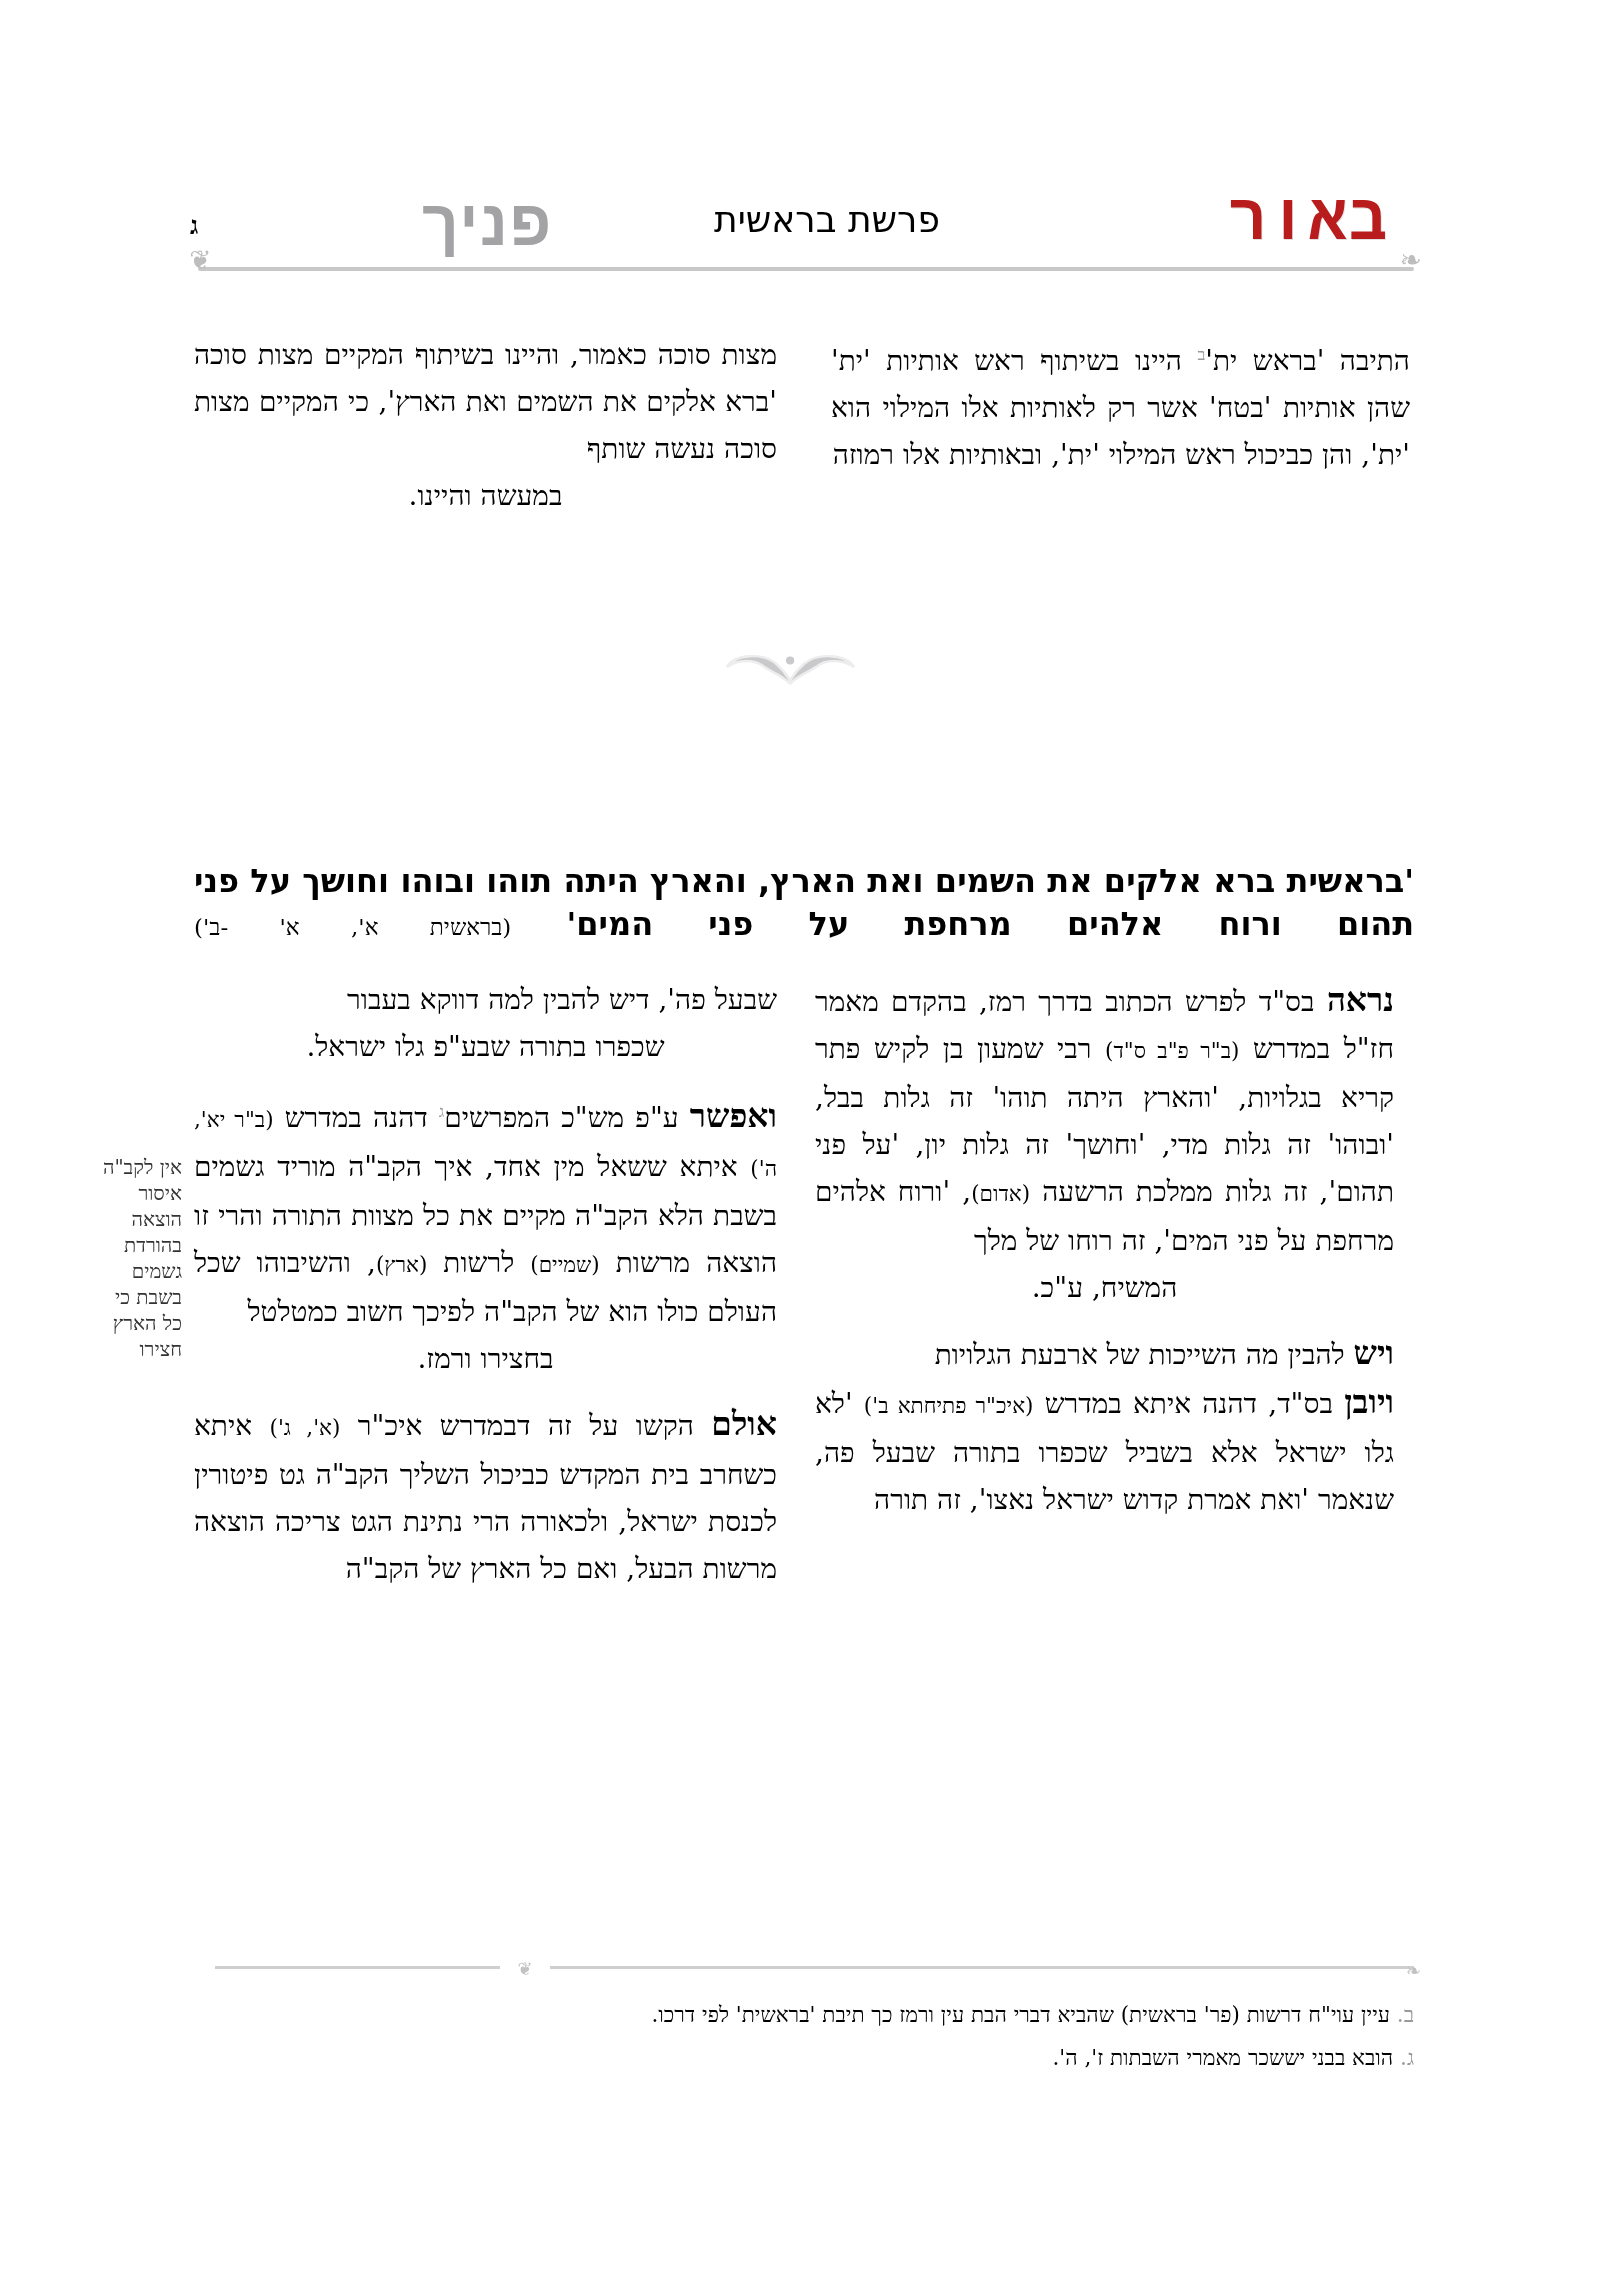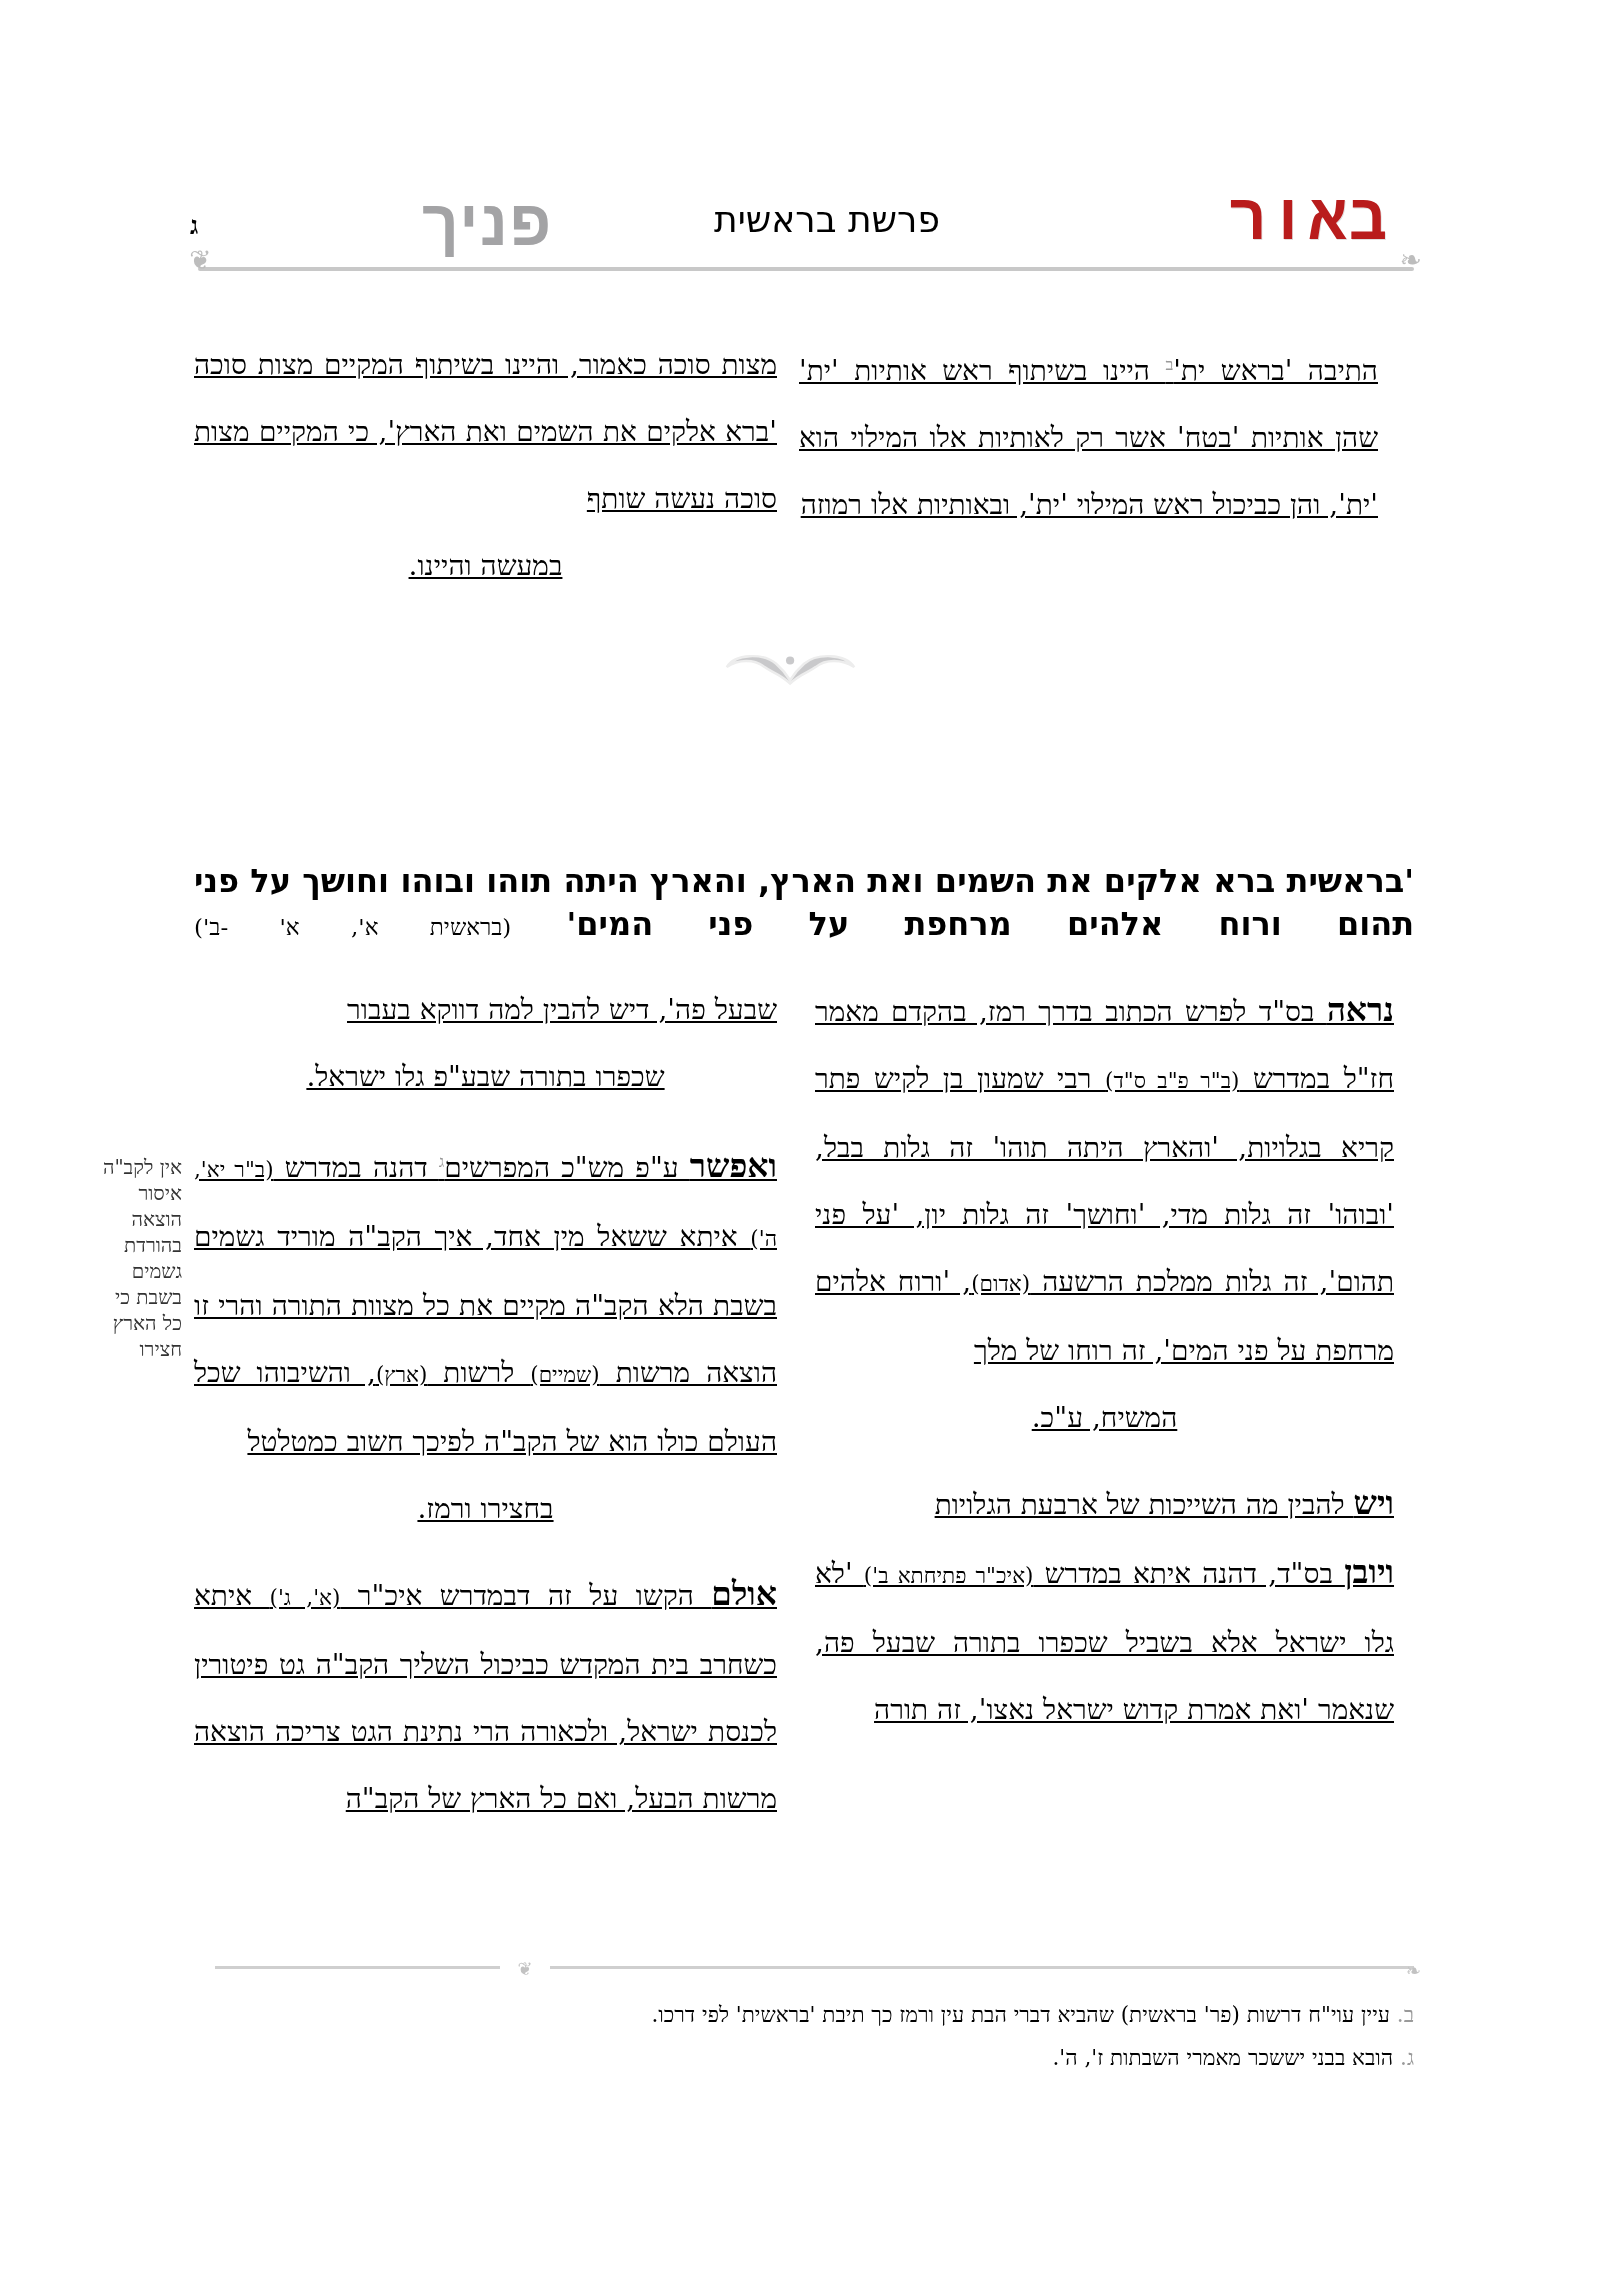--- a/index.html
+++ b/index.html
@@ -15,28 +15,28 @@
   .hdr-title-left { position: absolute; left: 232px; top: 0; font-size: 64px; font-weight: bold;
       color: #a3a3a5; font-family: Liberation Sans, sans-serif; letter-spacing: 1.7px; }
   .hdr-center { position: absolute; left: 480px; top: 13.2px; width: 314px; text-align: center;
       font-size: 36px; font-weight: normal; font-family: "DejaVu Sans", sans-serif; }
   .hdr-page { position: absolute; left: 0; top: 25px; font-size: 25px; font-weight: bold; }
   .hdr-rule { position: absolute; left: 8.3px; right: 8.3px; top: 81px; height: 4.1px; background: #c8c8c8; border-radius: 2.5px; }
   .hdr-curl { position: absolute; top: 58px; width: 21.5px; height: 31px; color: #bdbdbd; font-size: 26.5px; line-height: 31px; }
   .hdr-curl.left { left: 0; }
   .hdr-curl.right { right: 0; }
 
-  .col { position: absolute; font-size: 28px; line-height: 67px; text-align: justify; text-decoration: underline; }
+  .col { position: absolute; font-size: 28px; line-height: 47px; text-align: justify; }
   .col p { margin: 0 0 18px 0; }
   .col .centered { text-align: center; }
   .lead { font-weight: bold; font-size: 33px; }
   .src { font-size: 21.5px; }
   .fnref { font-size: 16.5px; color: #9a9a9a; vertical-align: super; }
 
-  .top-right { left: 799px; top: 331px; width: 579px; }
+  .top-right { left: 831px; top: 331px; width: 579px; }
   .top-left { left: 194px; top: 331px; width: 583px; }
   .top-left p.last { text-align: center; }
 
   .orn-center { position: absolute; left: 718px; top: 649px; width: 145px; height: 37px; }
 
   .verse { position: absolute; left: 194px; top: 860px; width: 1220px; font-size: 32px; line-height: 43px;
       font-weight: bold; font-family: "DejaVu Sans", sans-serif; text-align: justify; text-align-last: justify; }
   .verse .src { font-weight: normal; font-size: 23px; font-family: "DejaVu Serif", serif; }
 
   .main-right { left: 815px; top: 976px; width: 579px; }

